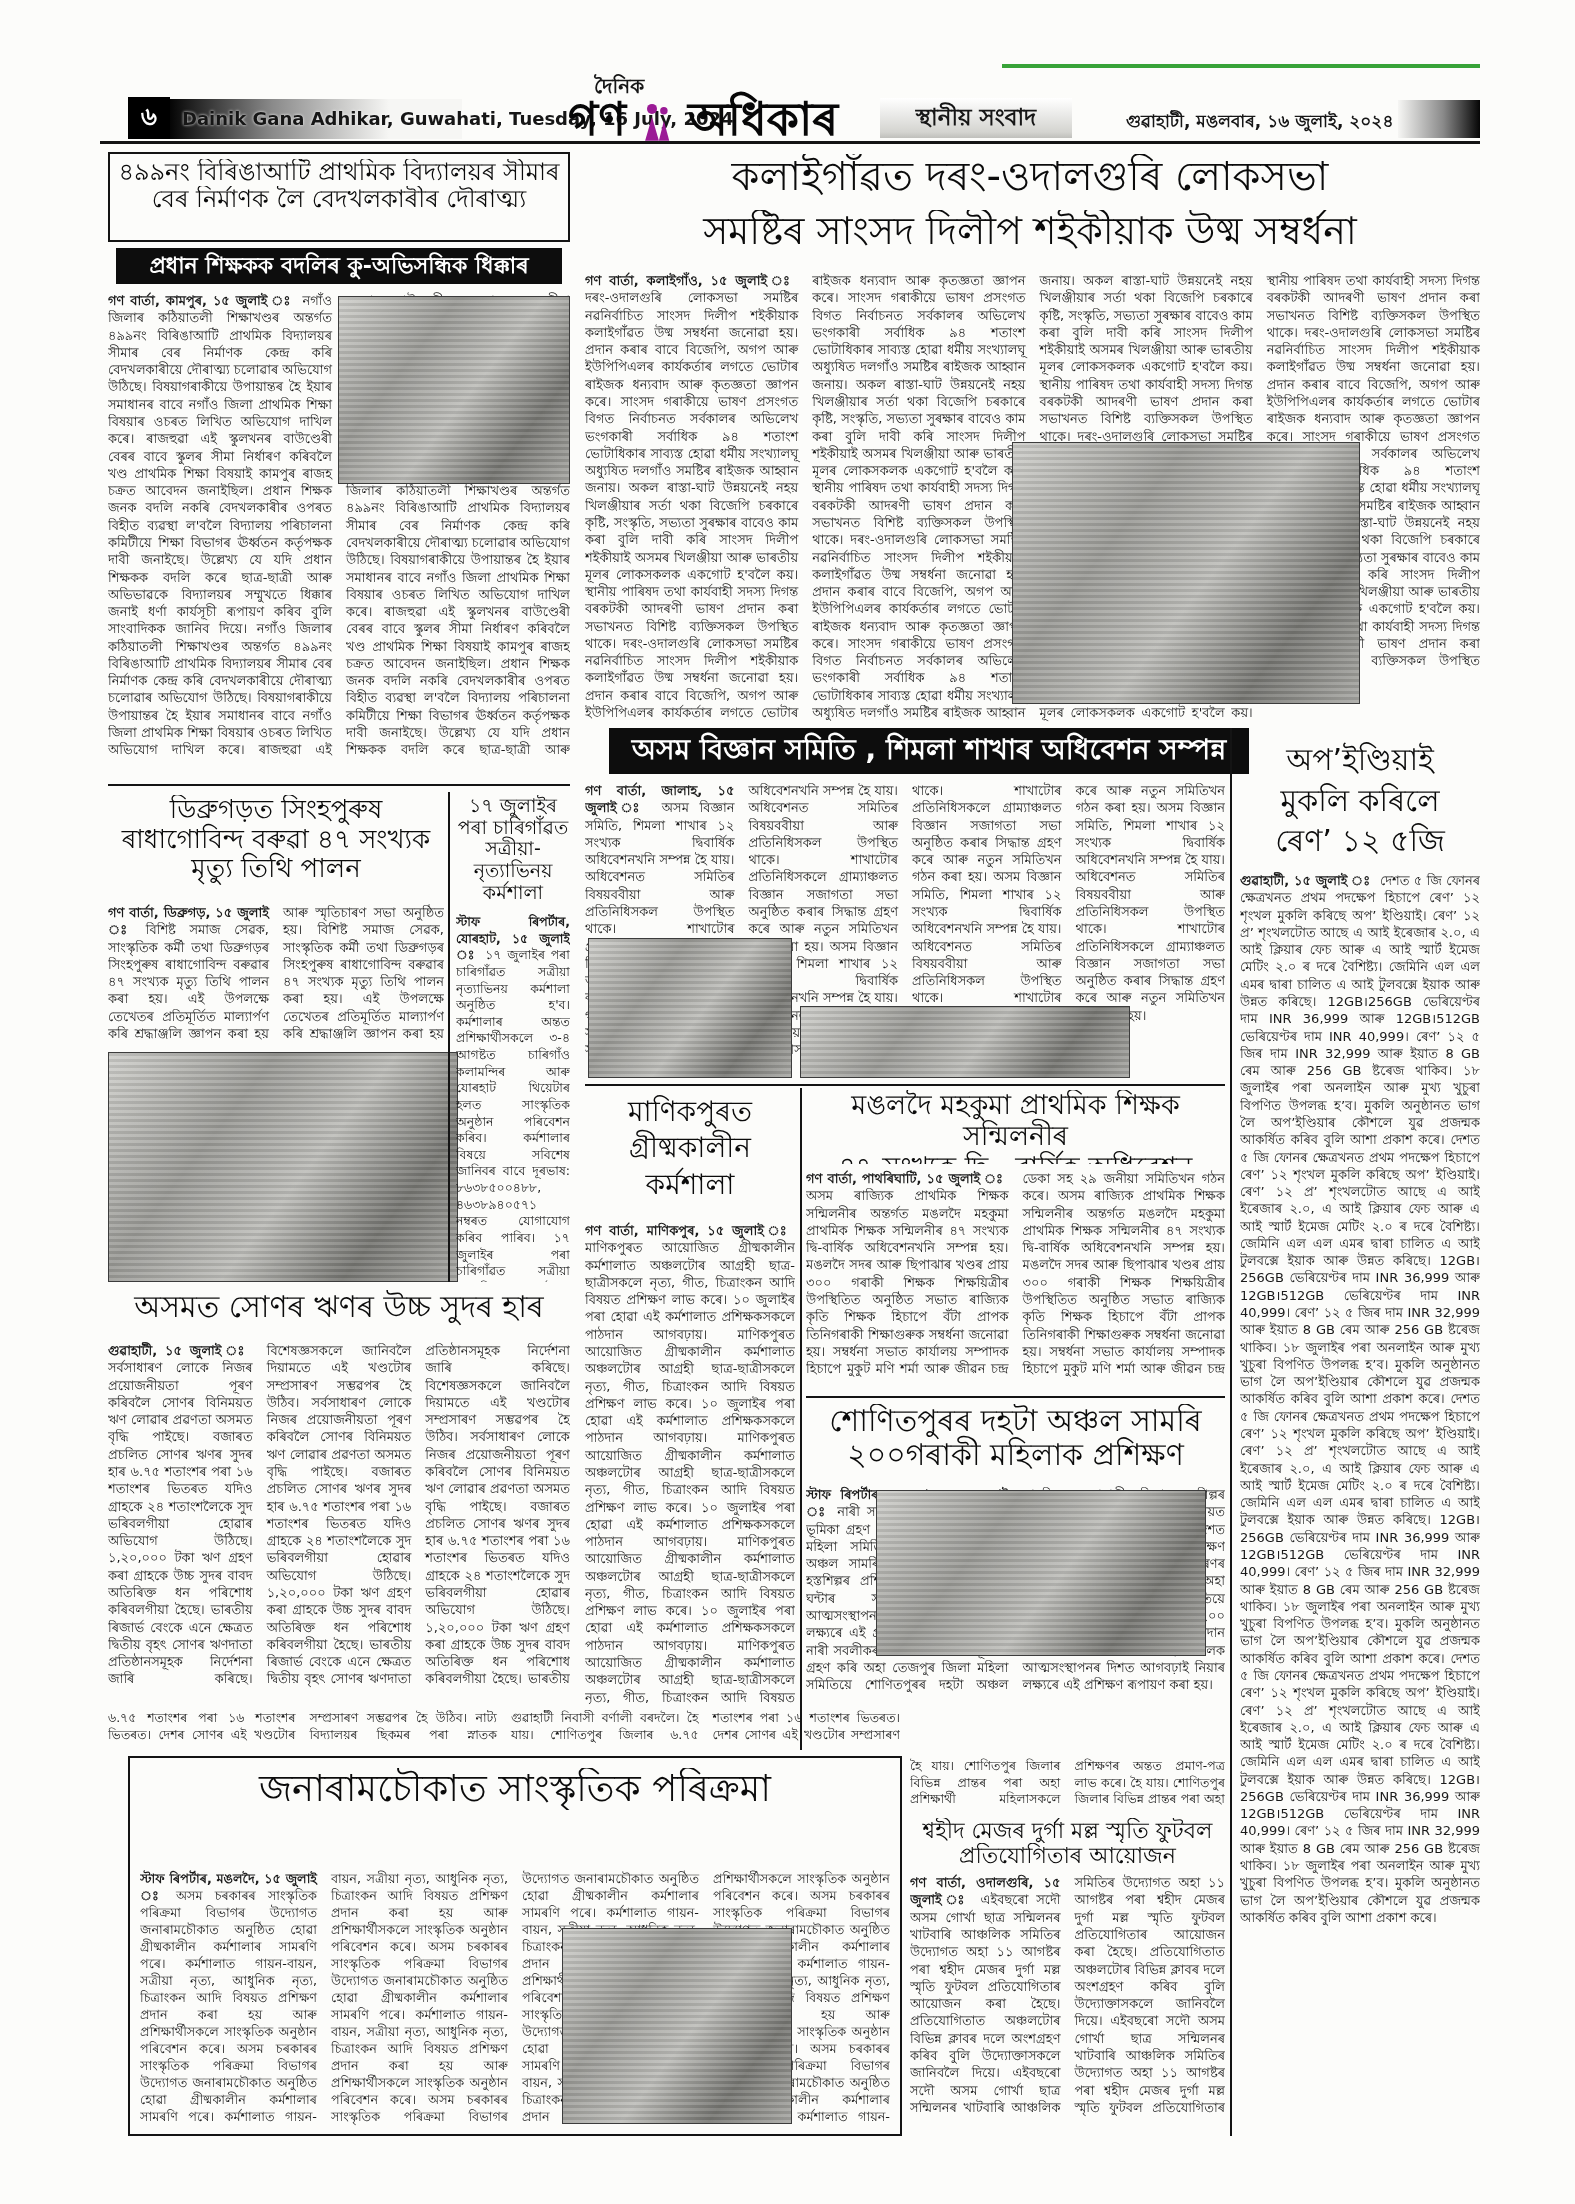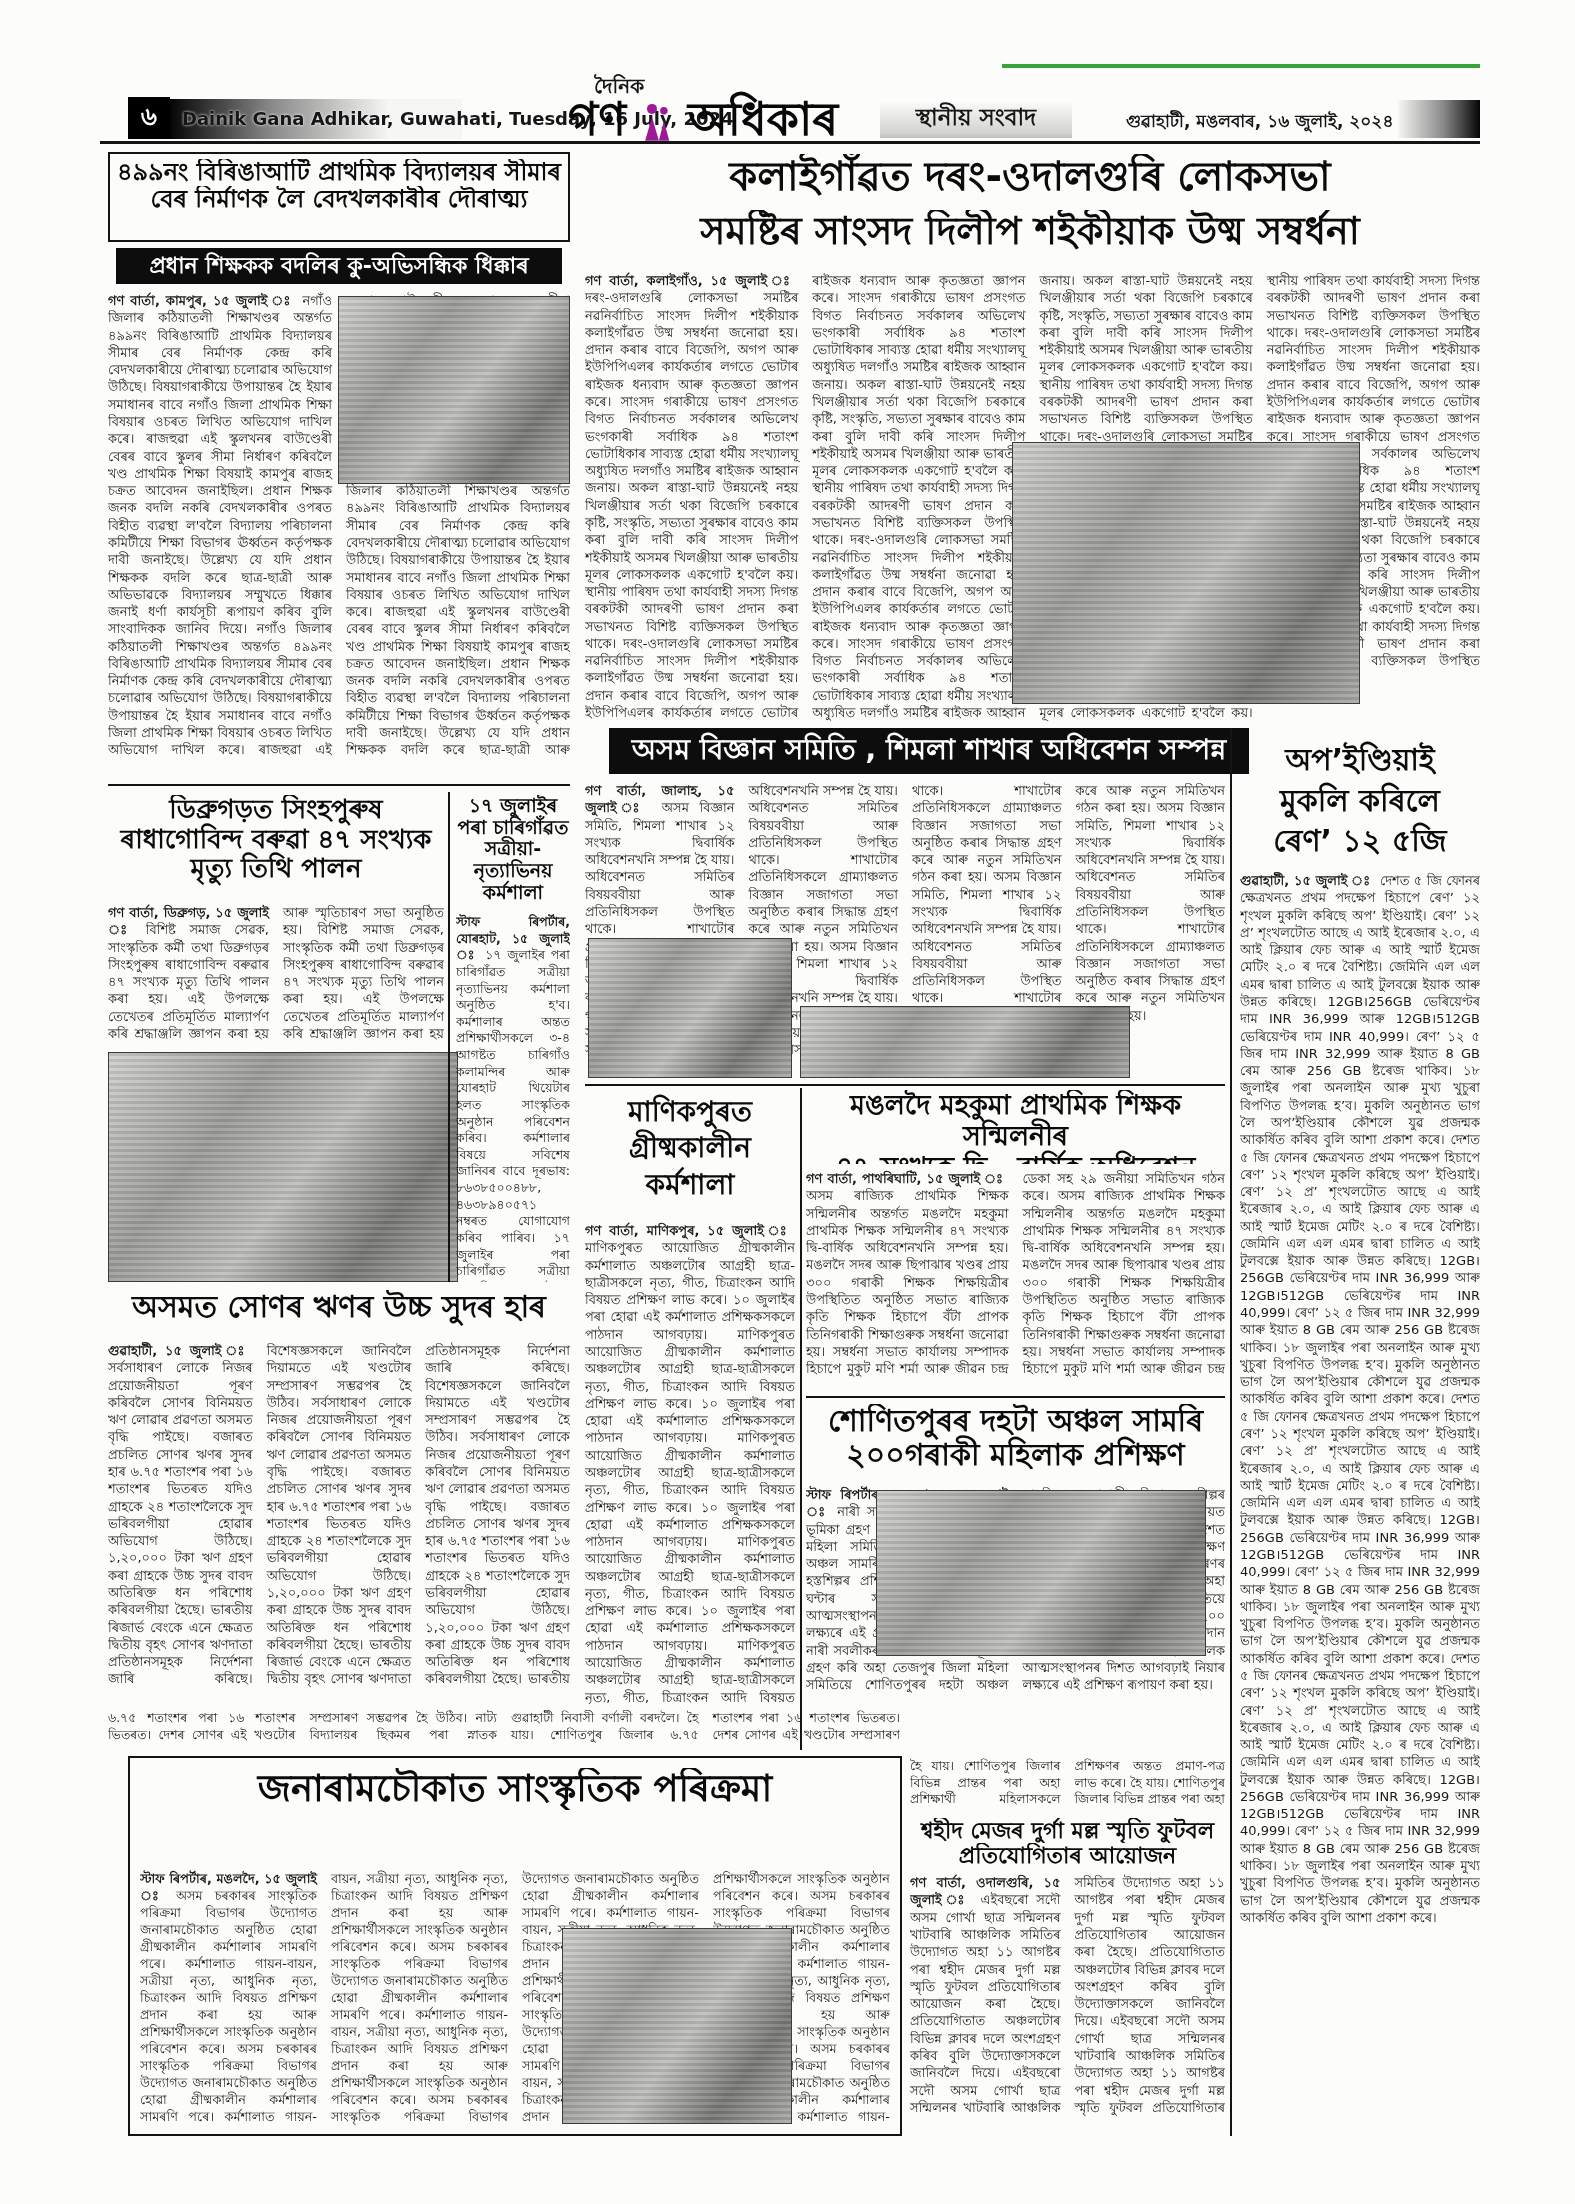--- a/index.html
+++ b/index.html
@@ -3,21 +3,21 @@
 <meta charset="utf-8">
 <style>
   html,body{margin:0;padding:0;background:#e8e8e4;}
   .page{
     position:relative;width:1575px;height:2204px;margin:0 auto;
     background:#fcfcfa;font-family:"DejaVu Sans",sans-serif;color:#161616;
     overflow:hidden;
   }
   .abs{position:absolute;}
   .rule{background:#141414;}
-  .hl{font-weight:700;line-height:1.14;text-align:center;color:#0b0b0b;overflow:hidden;}
+  .hl{font-weight:400;line-height:1.14;text-align:center;color:#0b0b0b;overflow:hidden;}
   .bodytxt{
     font-size:13px;line-height:1.33;text-align:justify;color:#1a1a1a;
     overflow:hidden;word-break:break-word;
   }
   .cols2{column-count:2;column-gap:14px;}
   .cols3{column-count:3;column-gap:14px;}
   .cols4{column-count:4;column-gap:14px;}
   .byline{font-weight:700;margin-right:5px;}
   .photo{
     border:1px solid #3c3c3c;box-sizing:border-box;

